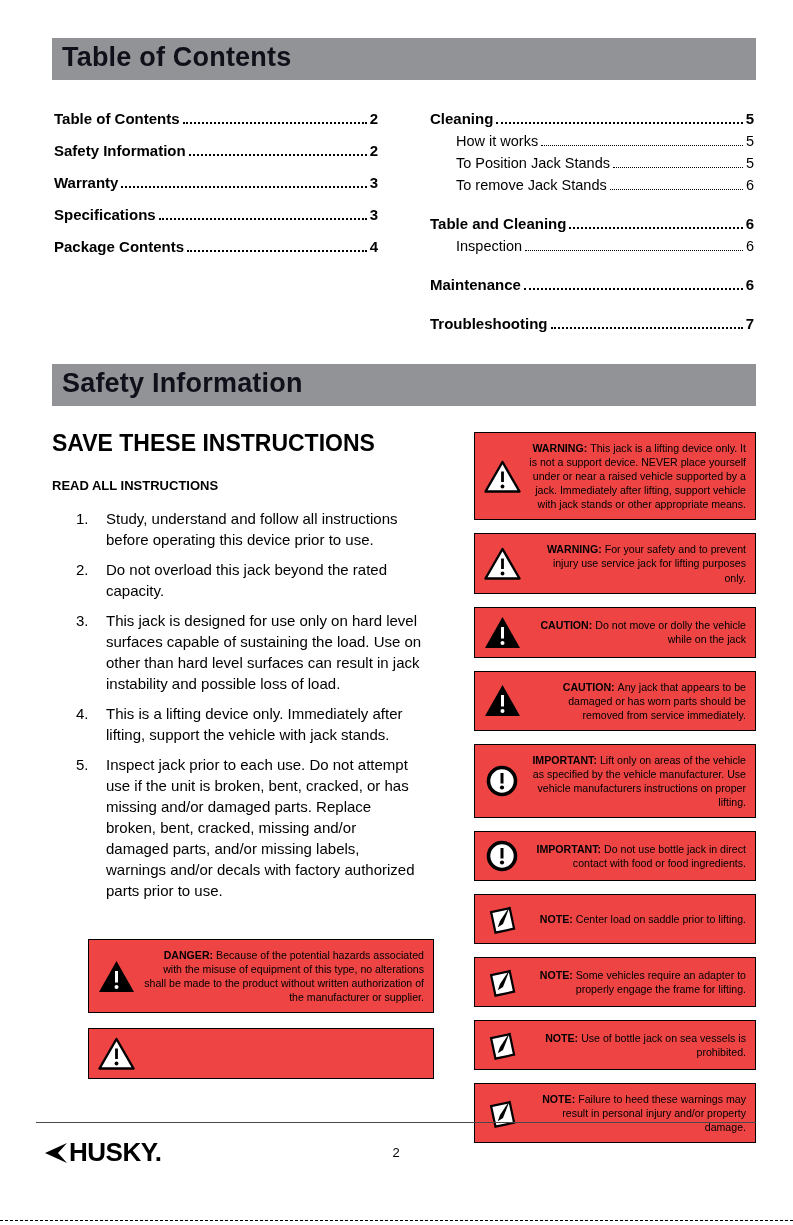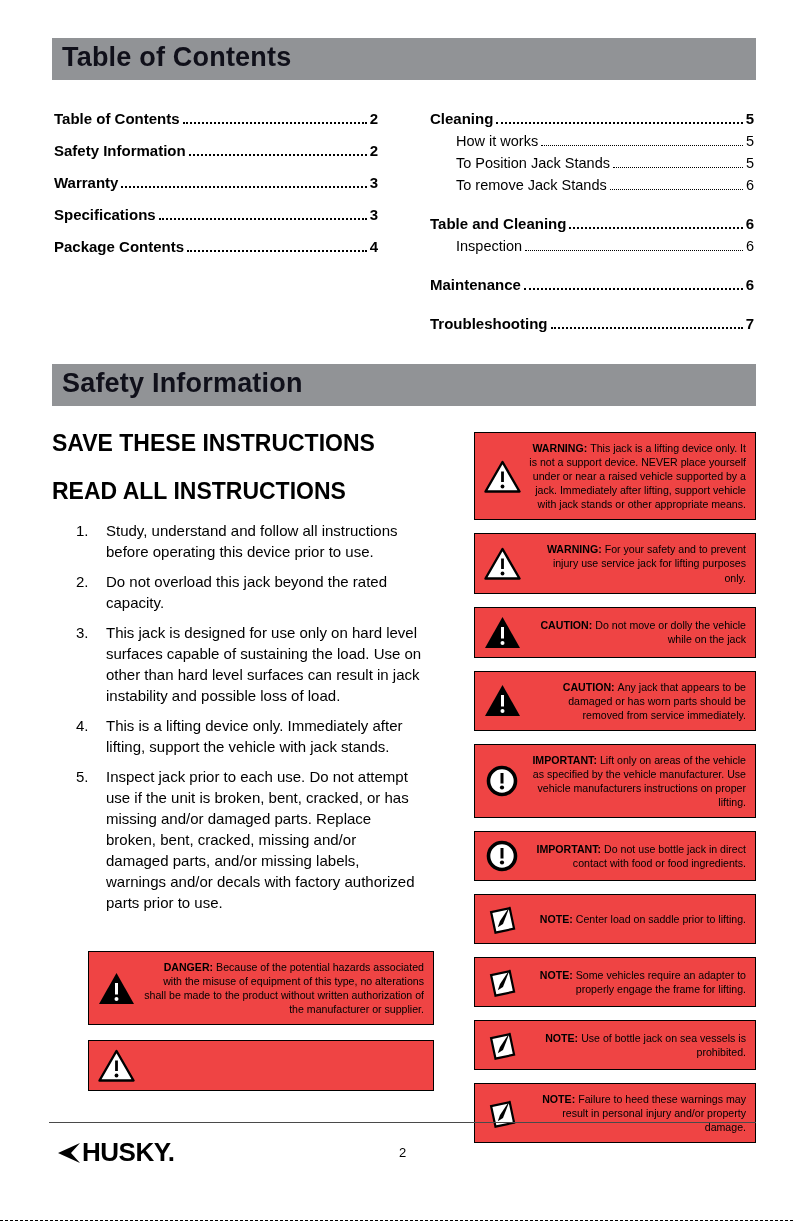--- a/index.html
+++ b/index.html
@@ -25,41 +25,41 @@
   .toc-row.gap { margin-top:22px; }
   .leader { flex:1; align-self:flex-end; border-bottom:2px dotted #000; margin:0 3px 3px; }
   .toc-row.indent .leader { border-bottom-width:1.5px; }
 
   
   .safety-cols { display:flex; gap:52px; padding-top:24px; }
   .safety-left { flex:none; width:370px; }
   .safety-right { flex:1; padding-top:2px; }
 
   .save-heading { font-size:23px; font-weight:bold; margin-bottom:21px; }
-  .read-heading { font-size:23px; font-weight:bold; margin-bottom:15px; }
+  .read-heading { font-size:13px; font-weight:bold; margin-bottom:15px; }
 
   .inst { display:flex; font-size:15px; line-height:1.4; margin-bottom:9px; padding-left:24px; }
   .inst-num { flex:none; width:30px; }
   .inst-text { flex:1; }
 
   
   .sbox {
     display:flex; align-items:center;
     border:1px solid #000; background:#ef4444;
     margin-bottom:13px; padding:8px 9px 8px 0;text-align:right;
   }
   .sbox-icon { flex:none; width:54px; display:flex; justify-content:center; align-items:center; }
   .sbox-text { flex:1; font-size:10.6px; line-height:1.33; }
   .sbox-text b { margin-right:3px; }
 
   .left-boxes { margin:38px 0 0 36px; width:346px; }
   .left-boxes .sbox { margin-bottom:15px; }
 
   
-  .footer { position:absolute; left:49px; right:37px; top:1122px; border-top:1.5px solid #4a4a4a; }
+  .footer { position:absolute; left:36px; right:37px; top:1122px; border-top:1.5px solid #4a4a4a; }
   .footer-inner { position:relative; padding-top:12px; height:60px; }
   .logo { position:absolute; left:6px; top:14px; display:flex; align-items:center; gap:1px; }
   .logo-text { font-size:26px; font-weight:bold; letter-spacing:-.5px; }
   .page-num { position:absolute; left:0; right:0; top:22px; text-align:center; font-size:13px; }
 
   .cutline { position:absolute; left:0; right:0; bottom:4px; border-top:1.6px dashed #000; }
 </style>
 </head>
 <body>
 

